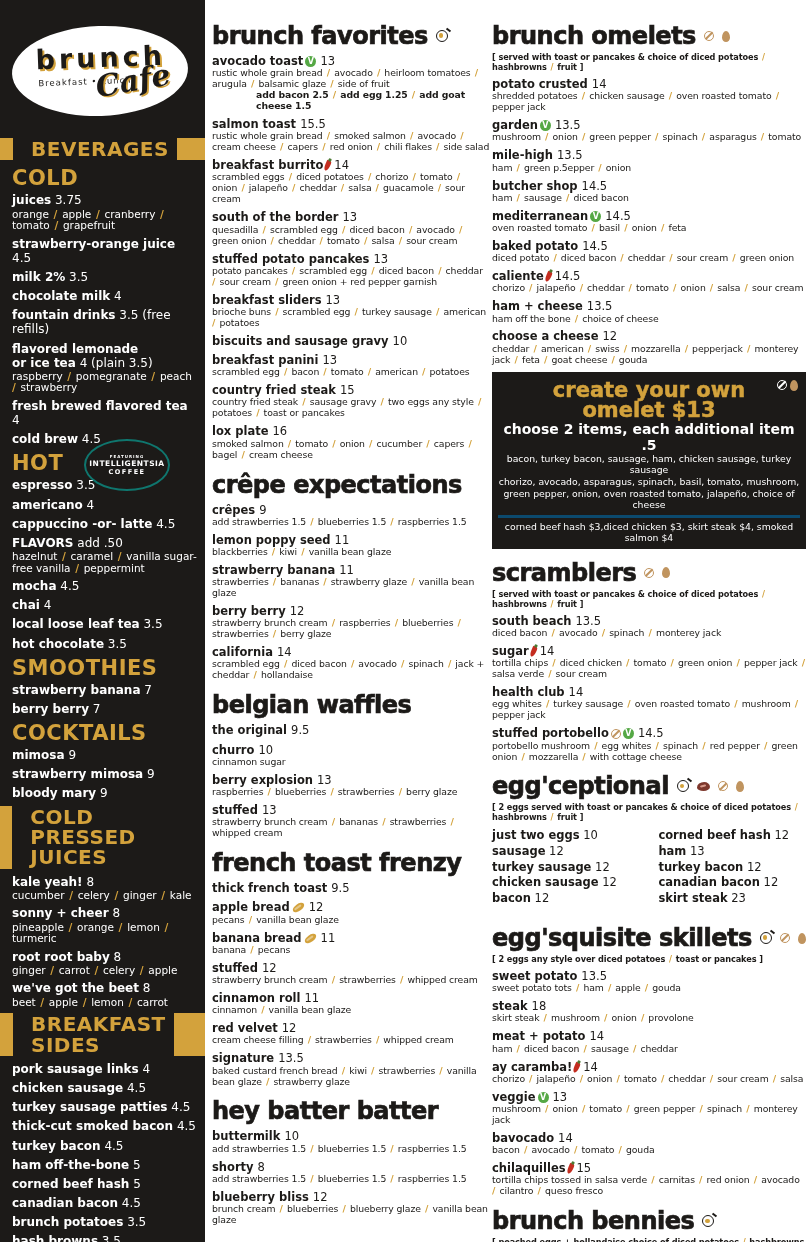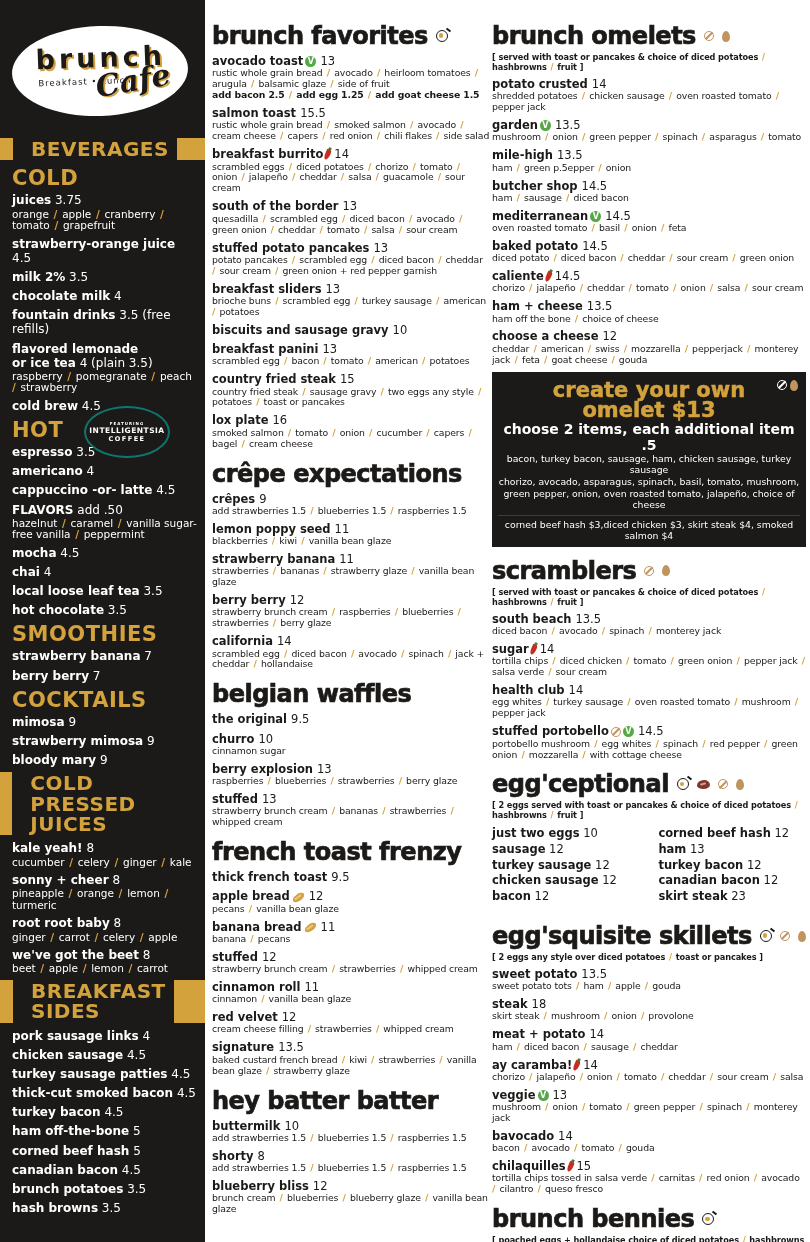--- a/index.html
+++ b/index.html
@@ -37,32 +37,32 @@
   .mcol{position:absolute;top:24px;}
   #col1{left:212px;width:278px;}
   #col2{left:492px;width:314px;}
   h2.sec{font-size:24px;font-weight:700;letter-spacing:-.5px;-webkit-text-stroke:.7px var(--ink);line-height:1;margin:12px 0 7px 0;display:flex;align-items:center;gap:8px;}
   h2.sec:first-child{margin-top:0;}
   .sec-note{font-size:8.2px;font-weight:700;margin:-3px 0 6px 0;letter-spacing:-.1px;}
   .m-item{margin-bottom:6px;}
   .m-name{font-size:11.5px;font-weight:700;line-height:1.15;display:flex;align-items:center;flex-wrap:wrap;gap:2px;}
   .m-name .price{font-weight:400;margin-left:2px;}
   .m-desc{font-size:9.3px;line-height:1.18;letter-spacing:-.1px;}
-  .m-desc.bold{font-weight:700;}
+  .m-desc.bold{font-weight:700;margin-left:44px;}
   .twocol{display:grid;grid-template-columns:53% 47%;row-gap:1px;margin-bottom:20px;}
   .tc-line{font-size:11.5px;font-weight:700;line-height:1.35;}
   .tc-line .price{font-weight:400;}
 
   
   .cyo-box{background:var(--ink);color:#fff;padding:8px 6px 6px 6px;margin:6px 0 8px 0;position:relative;text-align:center;}
   .cyo-title{color:var(--gold);font-size:21px;font-weight:700;line-height:.98;-webkit-text-stroke:.5px var(--gold);}
   .cyo-icons{position:absolute;right:8px;top:8px;display:flex;gap:3px;align-items:center;}
   .cyo-sub{font-size:14px;font-weight:700;}
   .cyo-line{font-size:9.3px;line-height:1.25;text-align:center;}
-  .cyo-last{font-size:9.3px;border-top:1px solid #0c4a6e;margin-top:4px;padding-top:3px;}
+  .cyo-last{font-size:9.3px;border-top:3px solid #0c4a6e;margin-top:4px;padding-top:3px;}
 
   
   .ic{display:inline-block;vertical-align:middle;position:relative;flex:none;}
   .ic-veg{width:11px;height:11px;border-radius:50%;background:var(--green);color:#fff;font-size:8px;font-weight:700;line-height:11px;text-align:center;}
   .ic-gf{width:10px;height:10px;border-radius:50%;border:1.6px solid var(--tan);}
   .ic-gf::after{content:"";position:absolute;left:-1px;top:3.2px;width:9.5px;height:1.6px;background:var(--tan);transform:rotate(-45deg);}
   .ic-gf.w{border-color:#fff;}
   .ic-gf.w::after{background:#fff;}
   .ic-egg{width:8px;height:11px;background:var(--tan);border-radius:50% 50% 50% 50%/60% 60% 42% 42%;}
   .ic-nut{width:13px;height:7px;background:var(--gold);border-radius:50%;transform:rotate(-35deg);}
@@ -109,20 +109,23 @@
         </div>
         <div class="s-item">
           <div class="s-line"><b>fountain drinks</b><span class="price"> 3.5 (free refills)</span></div>
         </div>
         <div class="s-item">
           <div class="s-line"><b>flavored lemonade</b></div>
           <div class="s-line"><b> or ice tea</b><span class="price"> 4 (plain 3.5)</span></div>
           <div class="s-desc">raspberry<span class="sl"> / </span>pomegranate<span class="sl"> / </span>peach<span class="sl"> / </span>strawberry</div>
         </div>
         <div class="s-item">
+          <div class="s-line"><b>fresh brewed flavored tea</b><span class="price"> 4</span></div>
+        </div>
+        <div class="s-item">
           <div class="s-line"><b>cold brew</b><span class="price"> 4.5</span></div>
         </div>
         <div class="subhead">HOT<div class="coffee-badge">
             <div class="cb1">FEATURING</div>
             <div class="cb2">INTELLIGENTSIA</div>
             <div class="cb3">COFFEE</div>
           </div></div>
         <div class="s-item">
           <div class="s-line"><b>espresso</b><span class="price"> 3.5</span></div>
         </div>

